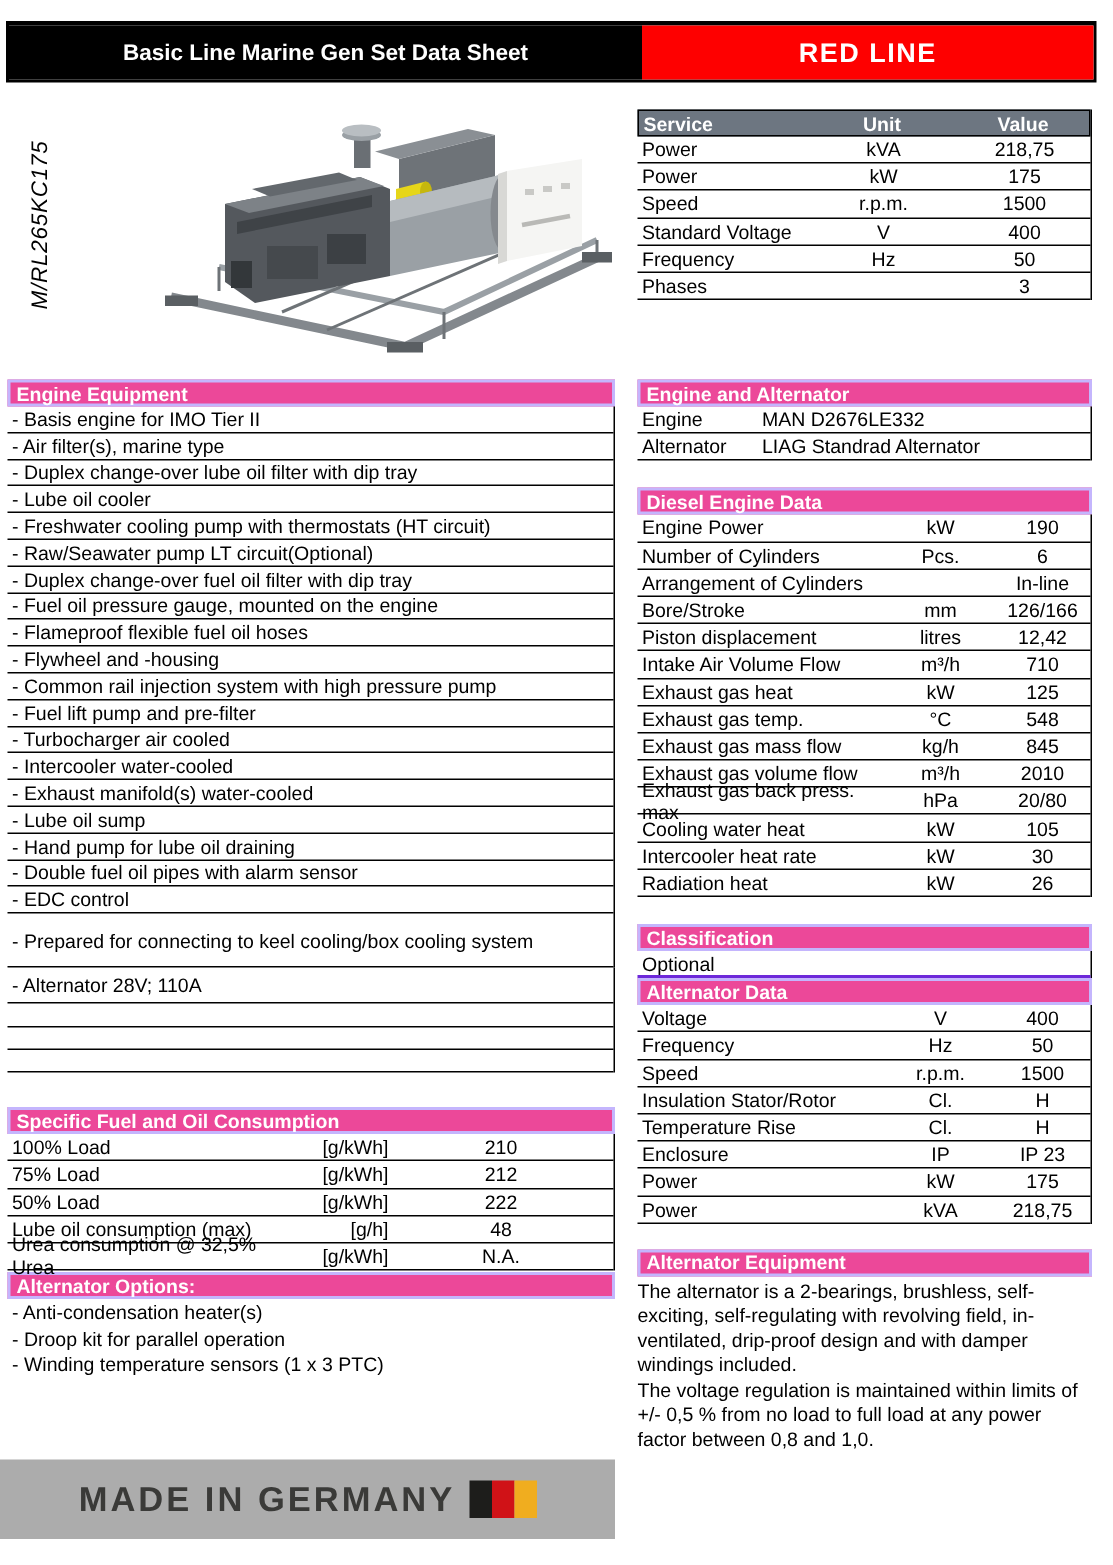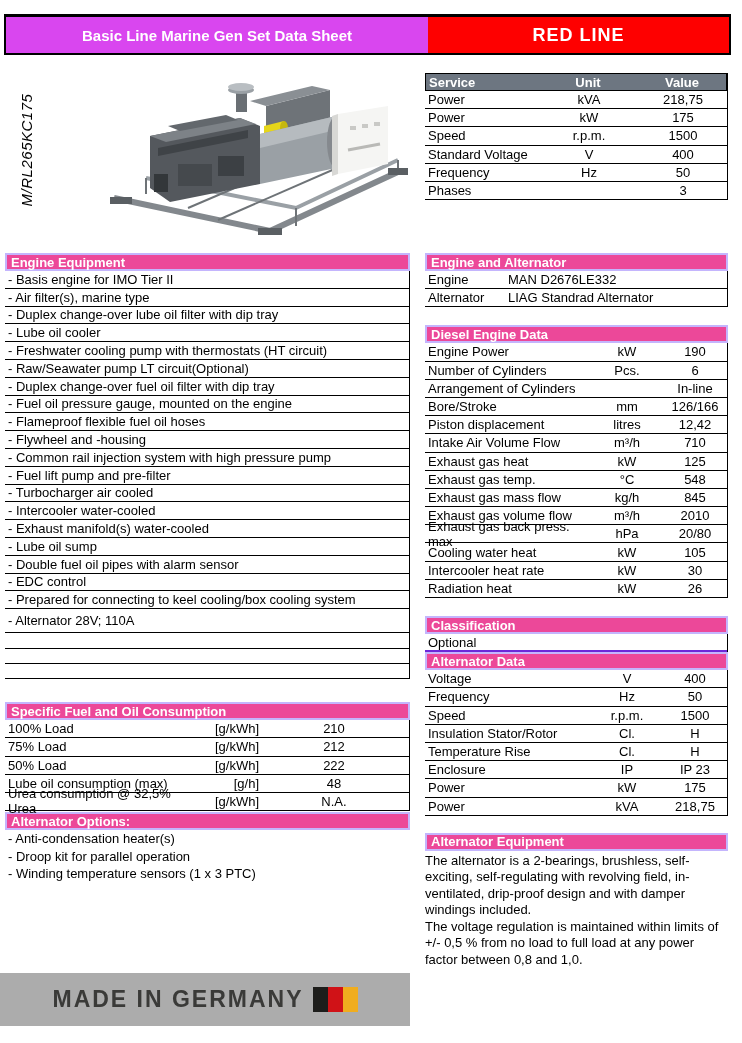--- a/index.html
+++ b/index.html
@@ -3,21 +3,21 @@
 <meta charset="utf-8">
 <style>
   * { margin:0; padding:0; box-sizing:border-box; }
   html,body { background:#fff; }
   body { font-family:"Liberation Sans","DejaVu Sans",sans-serif; color:#000; }
   .page { position:relative; width:742px; height:1043px; background:#fff; overflow:hidden; }
 
   
   .titlebar { position:absolute; left:4px; top:14px; width:727px; height:41px;
               border:2px solid #000; border-top-width:3px; display:flex; }
-  .titlebar-left { flex:1; background:#d946ef; color:#fff; font-weight:700; font-size:15px;
+  .titlebar-left { flex:1; background:#000000; color:#fff; font-weight:700; font-size:15px;
                    display:flex; align-items:center; justify-content:center; }
   .titlebar-red { width:301px; background:#fe0000; color:#fff; font-weight:700; font-size:18px;
                   letter-spacing:1px; display:flex; align-items:center; justify-content:center; }
 
   
   .model-code { position:absolute; left:-38px; top:141px; width:130px; height:18px;
                 transform:rotate(-90deg); font-style:italic; font-size:15px;
                 letter-spacing:0.5px; text-align:center; white-space:nowrap; }
 
   
@@ -44,21 +44,21 @@
   .service-table { position:absolute; left:425px; top:73px; width:303px; }
 
   
   .left-col  { position:absolute; left:5px;   top:253px; width:405px; }
   .right-col { position:absolute; left:425px; top:253px; width:303px; }
 
   
   .eq-wrap { border-right:1px solid #000; }
   .eq-row  { height:17.8px; border-bottom:1px solid #000; display:flex; align-items:center;
              font-size:13px; padding-left:3px; }
-  .eq-list .eq-row:nth-of-type(20) { height:36px; align-items:flex-end; padding-top:1px;font-weight:bold; }
+  .eq-list .eq-row:nth-of-type(20) { height:36px; align-items:center; padding-top:1px; }
   .eq-extra { height:24px; align-items:flex-start; padding-top:4px; }
   .eq-empty1 { height:16px; } .eq-empty2 { height:15px; } .eq-empty3 { height:15px; }
 
   
   .fuel-section { margin-top:23px; }
   .options-section { margin-top:1px; }
   .opt-row { height:17.5px; display:flex; align-items:center; font-size:13px; padding-left:3px; }
 
   
   .diesel-section   { margin-top:18px; }
@@ -248,20 +248,23 @@
         </div>
 
         <div class="eq-row">
           <span>- Exhaust manifold(s) water-cooled</span>
         </div>
 
         <div class="eq-row">
           <span>- Lube oil sump</span>
         </div>
 
+        <div class="eq-row">
+          <span>- Hand pump for lube oil draining</span>
+        </div>
 
         <div class="eq-row">
           <span>- Double fuel oil pipes with alarm sensor</span>
         </div>
 
         <div class="eq-row">
           <span>- EDC control</span>
         </div>
 
         <div class="eq-row">

